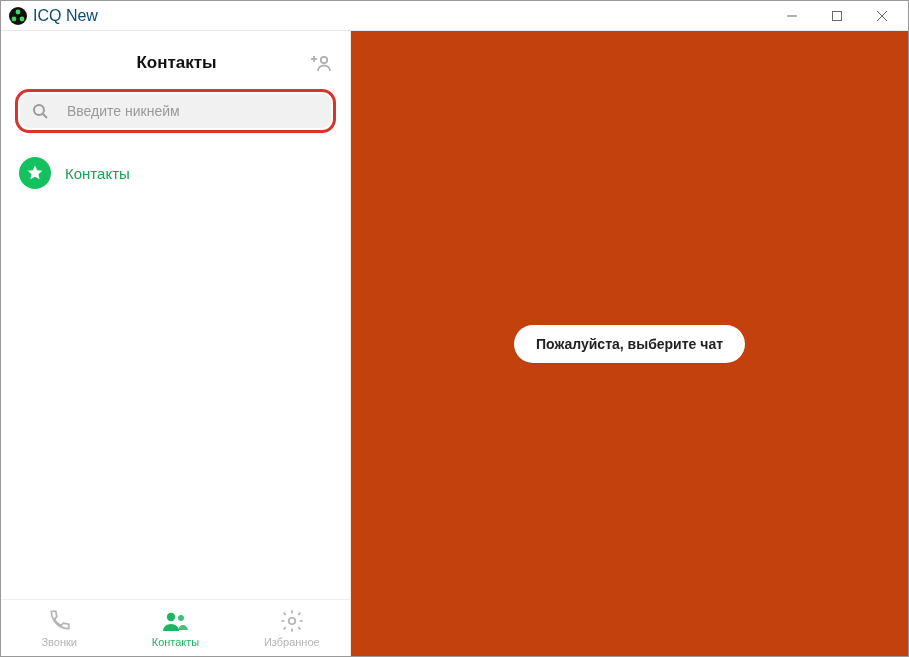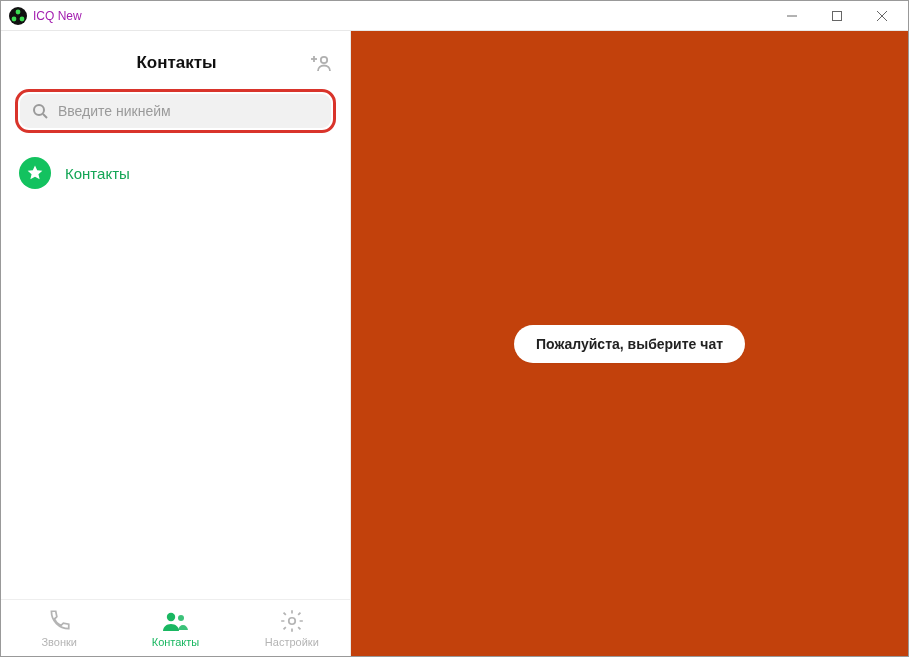--- a/index.html
+++ b/index.html
@@ -24,21 +24,21 @@
   height: 18px;
   border-radius: 50%;
   background: #111;
   position: relative;
   margin-right: 6px;
   display: flex;
   align-items: center;
   justify-content: center;
 }
 .app-icon svg { display: block; }
-.app-title { font-size: 12px; color: #a21caf; font-weight: 500; }
+.app-title { font-size: 16px; color: #0c4a6e; font-weight: 500; }
 .win-controls { margin-left: auto; display: flex; }
 .win-btn {
   width: 45px;
   height: 28px;
   display: flex;
   align-items: center;
   justify-content: center;
   color: #555;
   font-size: 13px;
 }
@@ -72,20 +72,21 @@
   border: 3px solid #d9342b;
   border-radius: 14px;
   padding: 2px;
 }
 .search-inner {
   background: #f1f1f1;
   border-radius: 9px;
   display: flex;
   align-items: flex-end;
   padding: 9px 12px;
+  gap: 9px;
 }
 .search-inner svg { flex-shrink: 0; }
 .search-input {
   border: none;
   background: transparent;
   outline: none;
   font-size: 14px;
   color: #333;
   margin-left: 10px;
   flex: 1;
@@ -230,21 +231,21 @@
           <circle cx="20" cy="9" r="3" fill-opacity="0.85"></circle>
           <path d="M17 21c.5-3 2.5-5 5-5s4.5 2 5 5h-10z" fill-opacity="0.85"></path>
         </svg>
         <span class="nav-label">Контакты</span>
       </div>
       <div class="nav-item">
         <svg width="26" height="26" viewBox="0 0 24 24" fill="none" stroke="currentColor" stroke-width="1.6">
           <circle cx="12" cy="12" r="3"></circle>
           <path d="M12 2v3M12 19v3M4.2 4.2l2.1 2.1M17.7 17.7l2.1 2.1M2 12h3M19 12h3M4.2 19.8l2.1-2.1M17.7 6.3l2.1-2.1"></path>
         </svg>
-        <span class="nav-label">Настройки</span>
+        <span class="nav-label">Избранное</span>
       </div>
     </div>
   </div>
 
   <div class="main">
     <div class="placeholder">Пожалуйста, выберите чат</div>
   </div>
 
 </div>
 

